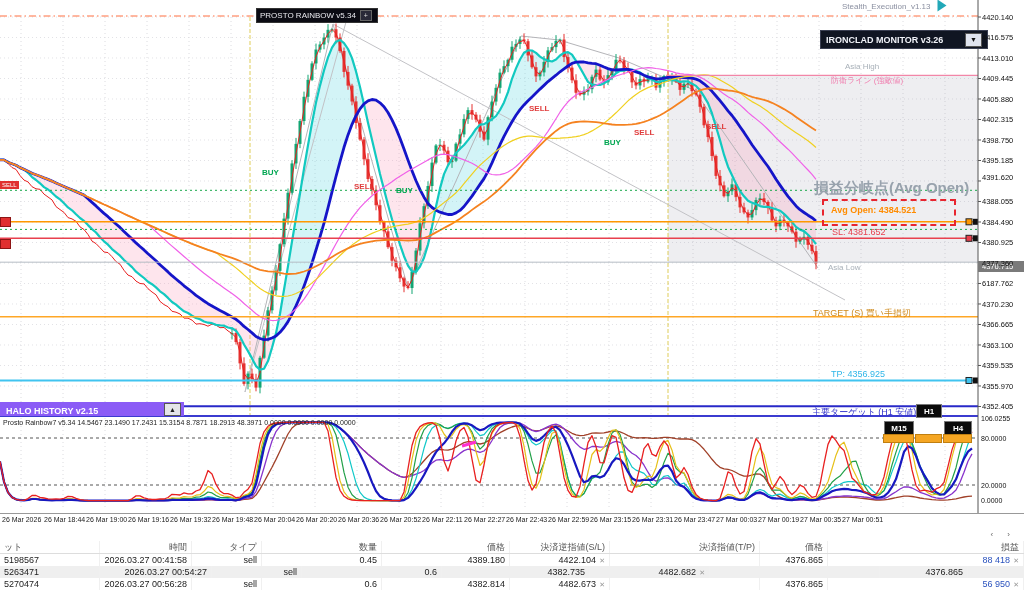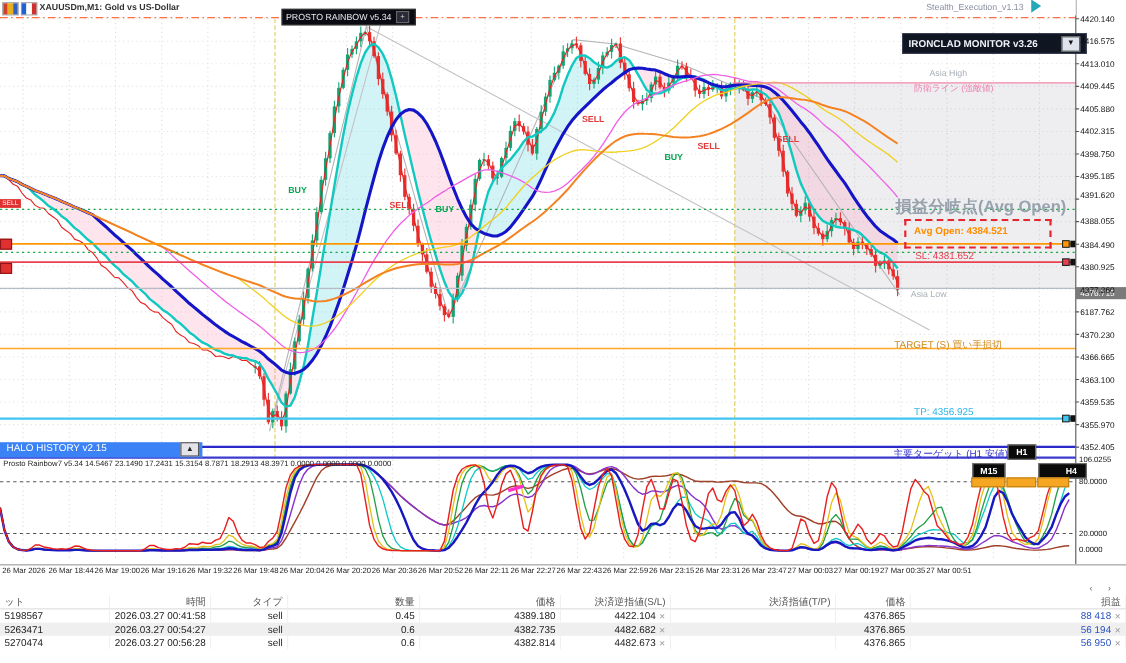--- a/index.html
+++ b/index.html
@@ -15,22 +15,22 @@
   #stealth-version-icon{position:absolute;left:936px;top:1px;width:0;height:0;border-left:6px solid transparent;border-right:6px solid transparent;border-bottom:9px solid #22a8b8;transform:rotate(90deg);}
   
   #prosto-bar{left:256px;top:8px;width:114px;height:13px;background:#0b0b13;color:#e8e8ee;
       display:flex;align-items:center;padding:0 3px;font-size:8px;border:1px solid #333;}
   #prosto-plus{margin-left:4px;width:10px;height:9px;background:#2a2a38;border:1px solid #666;color:#ddd;
       display:flex;align-items:center;justify-content:center;font-size:7px;}
   #ironclad-bar{left:820px;top:30px;width:156px;height:17px;background:#101522;border:1px solid #3a3f52;
       color:#f0f2f8;display:flex;align-items:center;font-weight:bold;font-size:9px;padding:0 5px;}
   #ironclad-btn{margin-left:auto;width:15px;height:12px;background:#dfe3ee;color:#111;display:flex;
       align-items:center;justify-content:center;font-size:7px;border:1px solid #555;}
-  #halo-bar{left:0;top:402px;width:178px;height:14px;background:#3b82f6;color:#fff;display:flex;
-      align-items:flex-start;font-size:9px;font-weight:normal;padding-left:6px;}
+  #halo-bar{left:0;top:402px;width:178px;height:14px;background:#8b5cf6;color:#fff;display:flex;
+      align-items:flex-end;font-size:9px;font-weight:bold;padding-left:6px;}
   #halo-btn{margin-left:auto;margin-right:3px;width:15px;height:11px;background:#e4e4e8;color:#222;
       display:flex;align-items:center;justify-content:center;font-size:7px;border:1px solid #555;}
   #indicator-values{left:3px;top:419px;font-size:7px;color:#222;white-space:nowrap;}
   
   .tfbtn{position:absolute;height:12px;background:#0a0a0a;color:#fff;font-size:8px;font-weight:bold;
       display:flex;align-items:center;justify-content:center;border:1px solid #777;}
   .tfbar{position:absolute;height:7px;background:#f5a623;border:1px solid #c07f10;}
   
   .chart-label{position:absolute;white-space:nowrap;}
   #avgopen-box{left:822px;top:199px;width:130px;height:23px;border:2px dashed #e8252f;}
@@ -525,33 +525,20 @@
       <line x1="978" y1="262.98500000000377" x2="981" y2="262.98500000000377" stroke="#555"></line>
       <line x1="978" y1="283.48375000000146" x2="981" y2="283.48375000000146" stroke="#555"></line>
       <line x1="978" y1="303.9825000000044" x2="981" y2="303.9825000000044" stroke="#555"></line>
       <line x1="978" y1="324.4812500000021" x2="981" y2="324.4812500000021" stroke="#555"></line>
       <line x1="978" y1="344.9799999999998" x2="981" y2="344.9799999999998" stroke="#555"></line>
       <line x1="978" y1="365.4787500000027" x2="981" y2="365.4787500000027" stroke="#555"></line>
       <line x1="978" y1="385.9775000000004" x2="981" y2="385.9775000000004" stroke="#555"></line>
       <line x1="978" y1="406.47625000000335" x2="981" y2="406.47625000000335" stroke="#555"></line>
     </svg>
 
-  <div id="titlebar" class="abs">
-    <span class="titleicon" style="left:2px">
-        <i style="background:#d04028"></i>
-        <i style="background:#e8b020"></i>
-        <i style="background:#3060c0"></i>
-      </span>
-    <span class="titleicon" style="left:19px">
-        <i style="background:#2060d0"></i>
-        <i style="background:#fff"></i>
-        <i style="background:#d03030"></i>
-      </span>
-    <span id="title-text">XAUUSDm,M1: Gold vs US-Dollar</span>
-  </div>
   <span id="stealth-version" class="abs">Stealth_Execution_v1.13</span>
   <span id="stealth-version-icon" class="abs"></span>
 
   <div id="prosto-bar" class="abs">
     <span>PROSTO RAINBOW v5.34</span>
     <span id="prosto-plus">+</span>
   </div>
 
   <div id="ironclad-bar" class="abs">
     <span>IRONCLAD MONITOR v3.26</span>
@@ -611,21 +598,21 @@
         <div class="tcell left"><span>5198567</span></div>
         <div class="tcell"><span>2026.03.27 00:41:58</span></div>
         <div class="tcell"><span>sell</span></div>
         <div class="tcell"><span>0.45</span></div>
         <div class="tcell"><span>4389.180</span></div>
         <div class="tcell"><span>4422.104</span><span class="x">✕</span></div>
         <div class="tcell"><span></span></div>
         <div class="tcell"><span>4376.865</span></div>
         <div class="tcell blue"><span>88 418</span><span class="x">✕</span></div>
       </div>
-      <div class="trow shade" style="grid-template-columns: 100px 92px 70px 120px 128px 100px 150px 68px 196px;">
+      <div class="trow shade" style="grid-template-columns: 100px 92px 70px 120px 128px 100px 150px 68px 196px; gap: 20px;">
         <div class="tcell left"><span>5263471</span></div>
         <div class="tcell"><span>2026.03.27 00:54:27</span></div>
         <div class="tcell"><span>sell</span></div>
         <div class="tcell"><span>0.6</span></div>
         <div class="tcell"><span>4382.735</span></div>
         <div class="tcell"><span>4482.682</span><span class="x">✕</span></div>
         <div class="tcell"><span></span></div>
         <div class="tcell"><span>4376.865</span></div>
         <div class="tcell blue"><span>56 194</span><span class="x">✕</span></div>
       </div>
@@ -775,15 +762,15 @@
     <div class="sig" style="left: 354px; top: 182px; color: rgb(224, 60, 60);">SELL</div>
     <div class="sig" style="left: 396px; top: 186px; color: rgb(0, 166, 81);">BUY</div>
     <div class="sig" style="left: 529px; top: 104px; color: rgb(224, 60, 60);">SELL</div>
     <div class="sig" style="left: 604px; top: 138px; color: rgb(0, 166, 81);">BUY</div>
     <div class="sig" style="left: 634px; top: 128px; color: rgb(224, 60, 60);">SELL</div>
     <div class="sig" style="left: 706px; top: 122px; color: rgb(224, 60, 60);">SELL</div>
     <div class="tfbtn" style="left: 884px; top: 421px; width: 28px;">M15</div>
     <div class="tfbar" style="left: 883px; top: 434px; width: 29px;"></div>
     <div class="tfbtn" style="left: 916px; top: 404px; width: 24px;">H1</div>
     <div class="tfbar" style="left: 915px; top: 434px; width: 25px;"></div>
-    <div class="tfbtn" style="left: 944px; top: 421px; width: 26px; padding-left: 16px;">H4</div>
+    <div class="tfbtn" style="left: 944px; top: 421px; width: 26px;">H4</div>
     <div class="tfbar" style="left: 943px; top: 434px; width: 27px;"></div>
   </div>
 
 </body></html>

